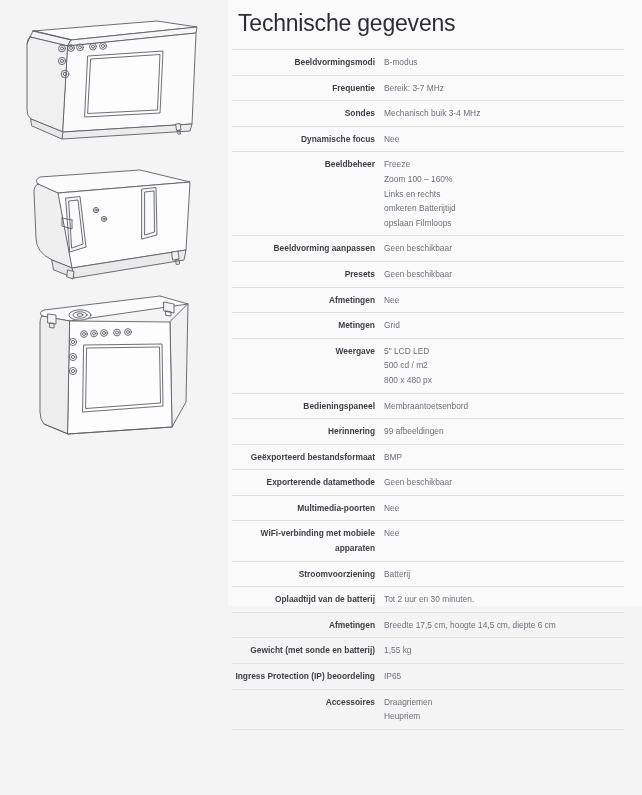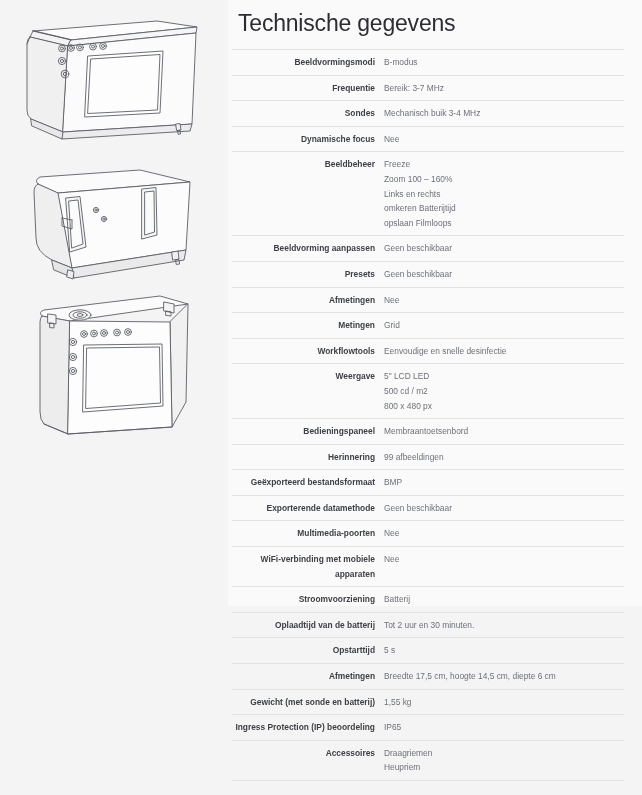--- a/index.html
+++ b/index.html
@@ -308,28 +308,20 @@
           <tr>
             <th>
               <span class="lbl-line">Metingen</span>
             </th>
             <td>
               <span class="val-line">Grid</span>
             </td>
           </tr>
           <tr>
             <th>
-              <span class="lbl-line">Workflowtools</span>
-            </th>
-            <td>
-              <span class="val-line">Eenvoudige en snelle desinfectie</span>
-            </td>
-          </tr>
-          <tr>
-            <th>
               <span class="lbl-line">Weergave</span>
             </th>
             <td>
               <span class="val-line">5" LCD LED</span>
               <span class="val-line">500 cd / m2</span>
               <span class="val-line">800 x 480 px</span>
             </td>
           </tr>
           <tr>
             <th>
@@ -391,28 +383,20 @@
           <tr>
             <th>
               <span class="lbl-line">Oplaadtijd van de batterij</span>
             </th>
             <td>
               <span class="val-line">Tot 2 uur en 30 minuten.</span>
             </td>
           </tr>
           <tr>
             <th>
-              <span class="lbl-line">Opstarttijd</span>
-            </th>
-            <td>
-              <span class="val-line">5 s</span>
-            </td>
-          </tr>
-          <tr>
-            <th>
               <span class="lbl-line">Afmetingen</span>
             </th>
             <td>
               <span class="val-line">Breedte 17,5 cm, hoogte 14,5 cm, diepte 6 cm</span>
             </td>
           </tr>
           <tr>
             <th>
               <span class="lbl-line">Gewicht (met sonde en batterij)</span>
             </th>

